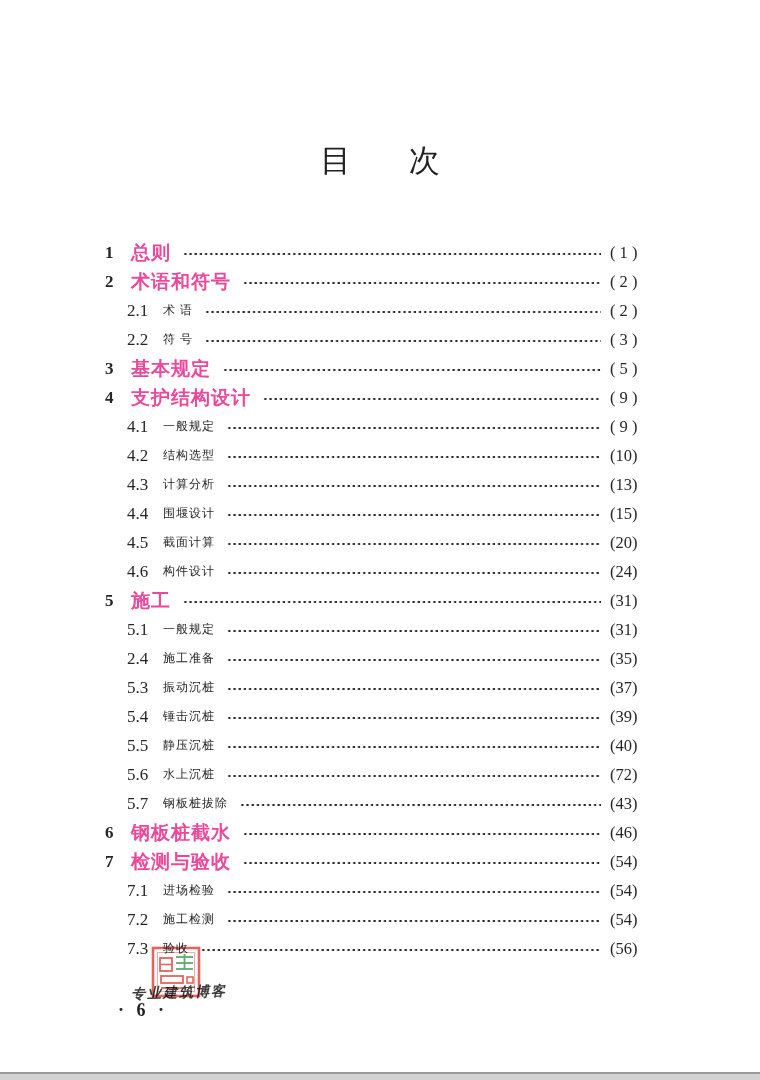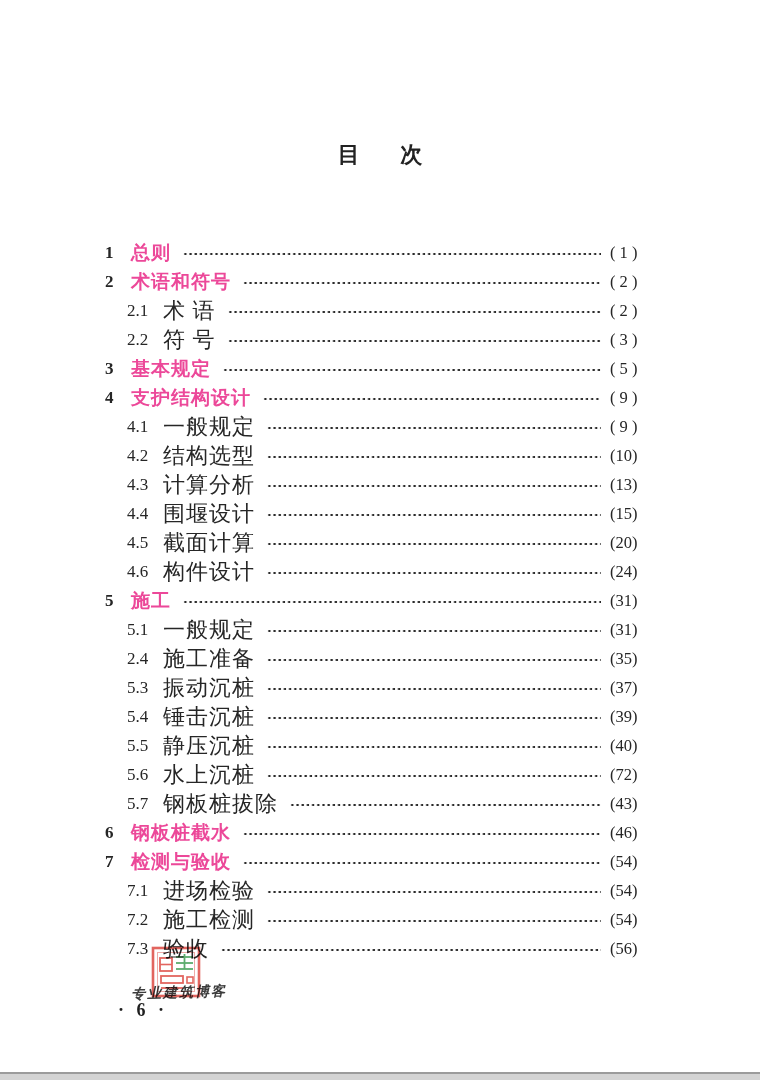--- a/index.html
+++ b/index.html
@@ -17,22 +17,22 @@
     width: 760px;
     height: 1080px;
     background: #ffffff;
   }
   .doc-title {
     position: absolute;
     top: 140px;
     left: 0;
     width: 760px;
     text-align: center;
-    font-size: 22px;
-    font-weight: 700;
+    font-size: 31px;
+    font-weight: 400;
     letter-spacing: 1.85em;
     color: #222222;
   }
   .doc-title span {
     letter-spacing: 1.85em;
     margin-right: -1.85em;
   }
   .toc {
     position: absolute;
     top: 238px;
@@ -63,21 +63,21 @@
   .toc-row .label {
     flex: 0 0 auto;
     letter-spacing: 1px;
   }
   .toc-row.level-1 .label {
     font-size: 19px;
     font-weight: 700;
     color: #ec4899;
   }
   .toc-row.level-2 .label {
-    font-size: 22px;
+    font-size: 12px;
     font-weight: 400;
   }
   .toc-row .leader {
     flex: 1 1 auto;
     height: 8px;
     margin: 3px 9px 0 12px;
     background-image: radial-gradient(circle at 2.5px 4px, #2b2b2b 1.15px, rgba(0,0,0,0) 1.5px);
     background-size: 5.2px 8px;
     background-repeat: repeat-x;
   }

